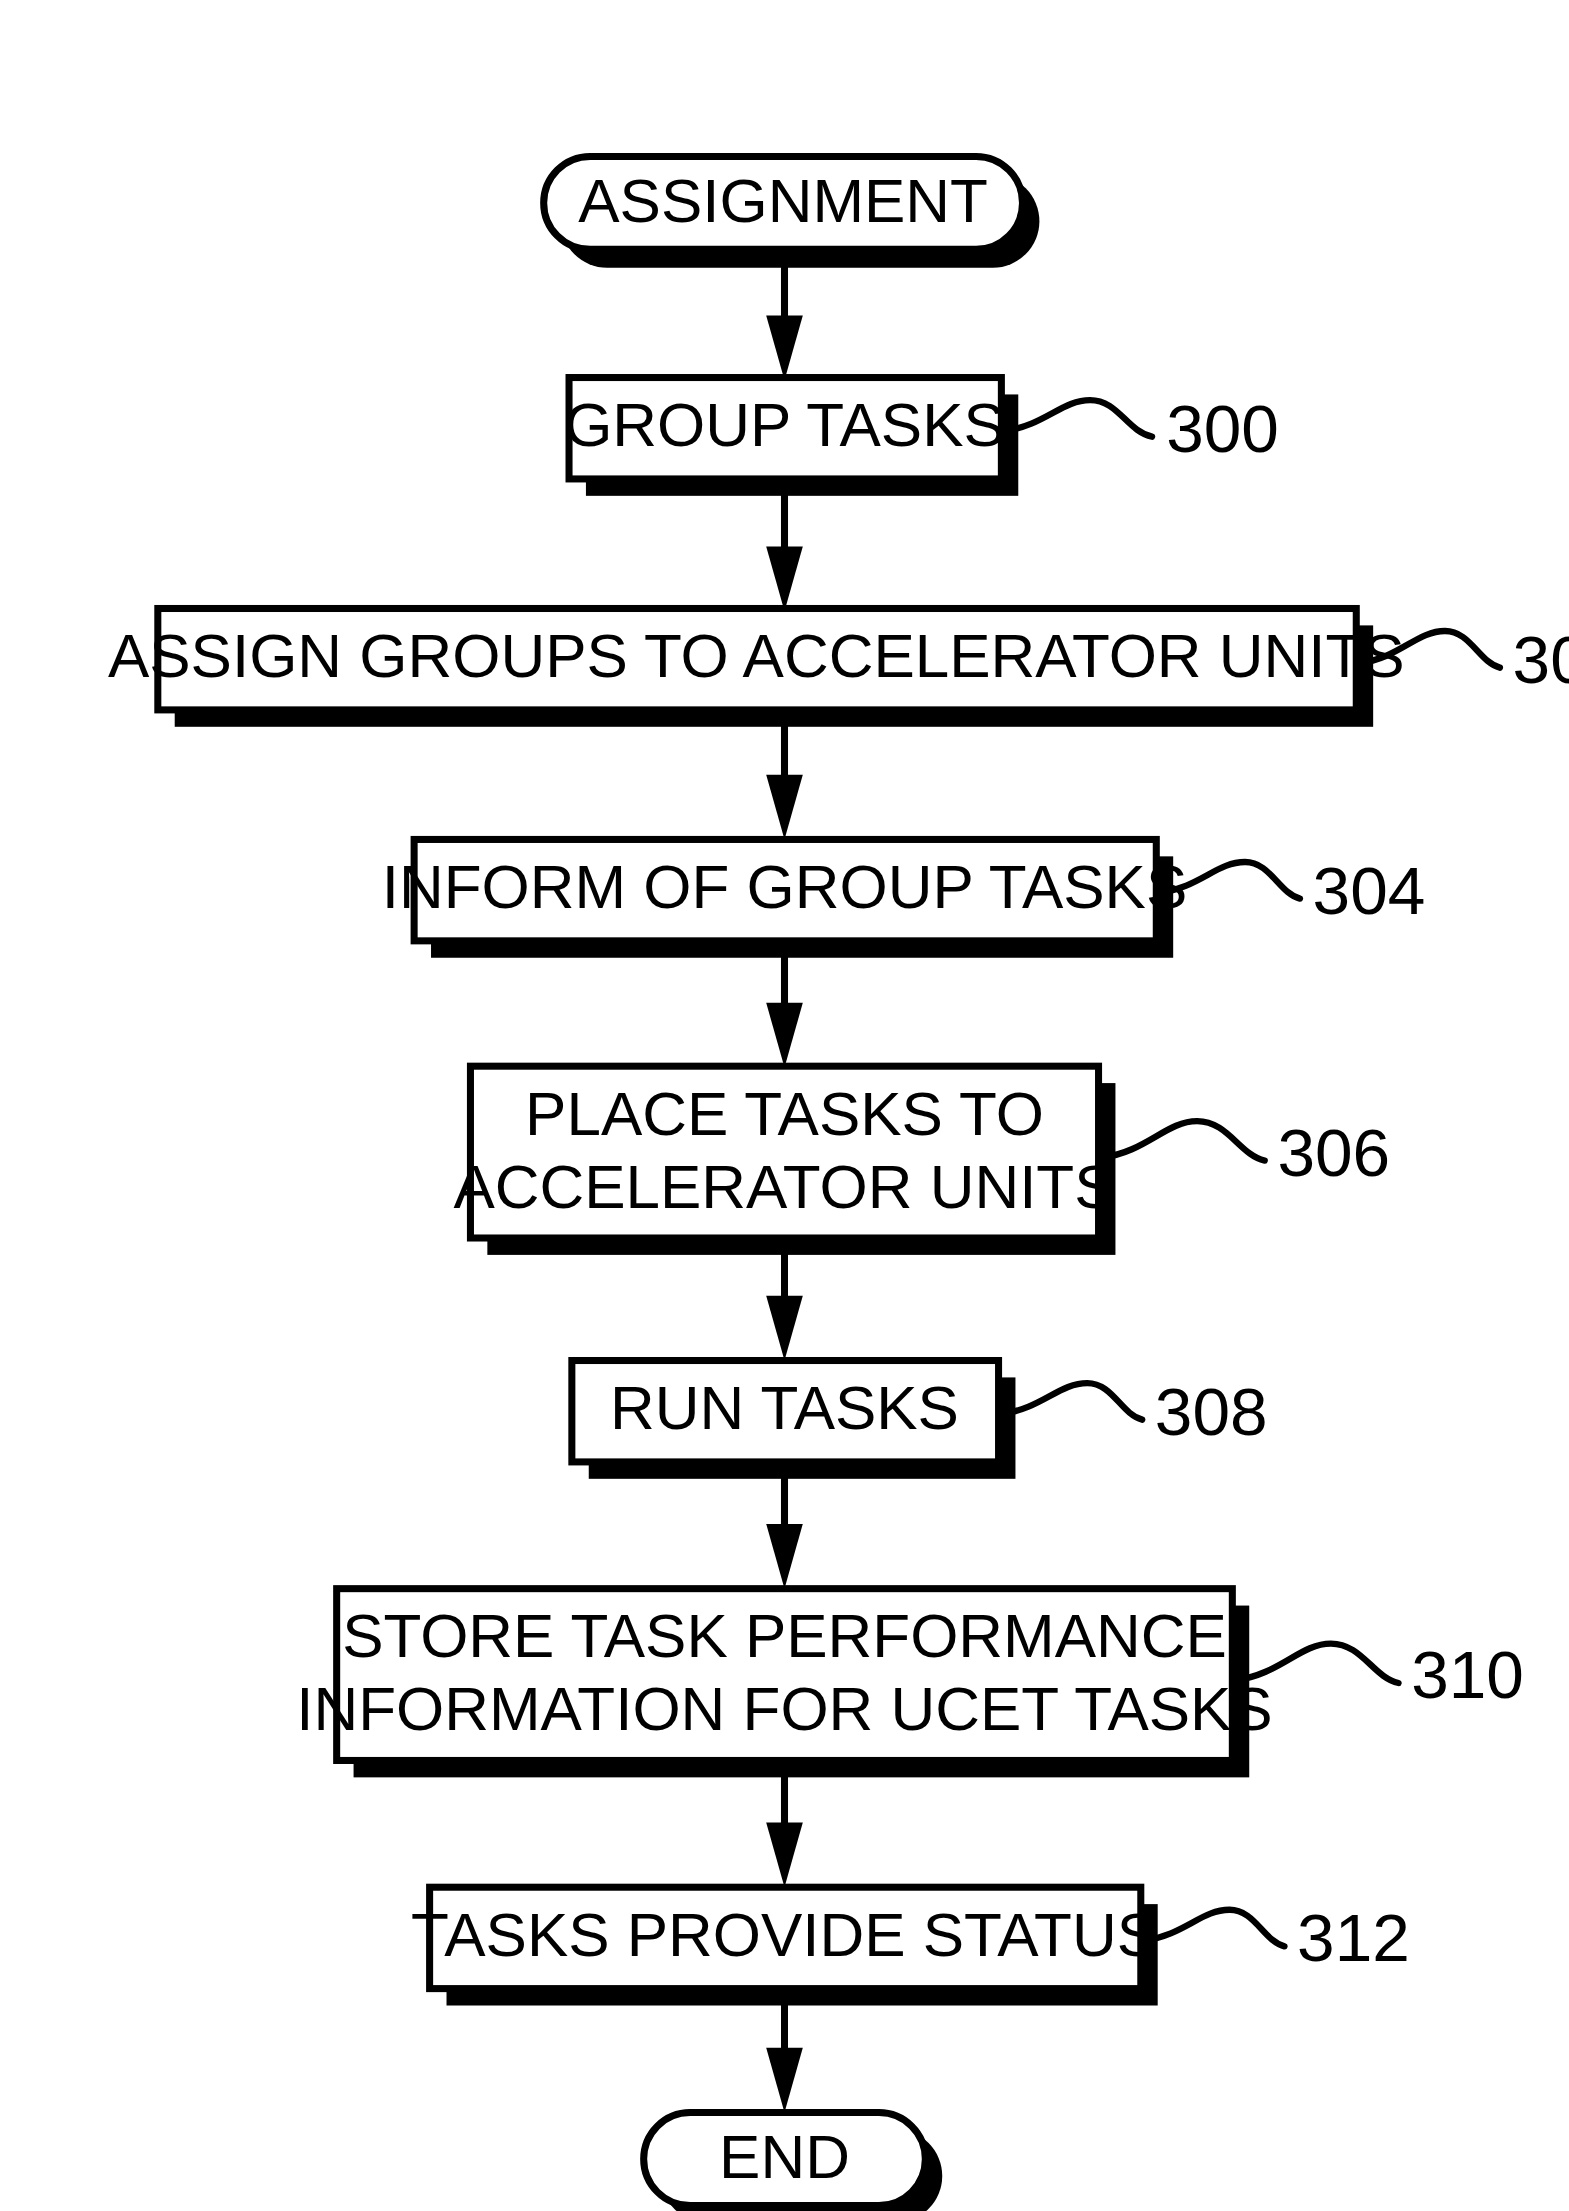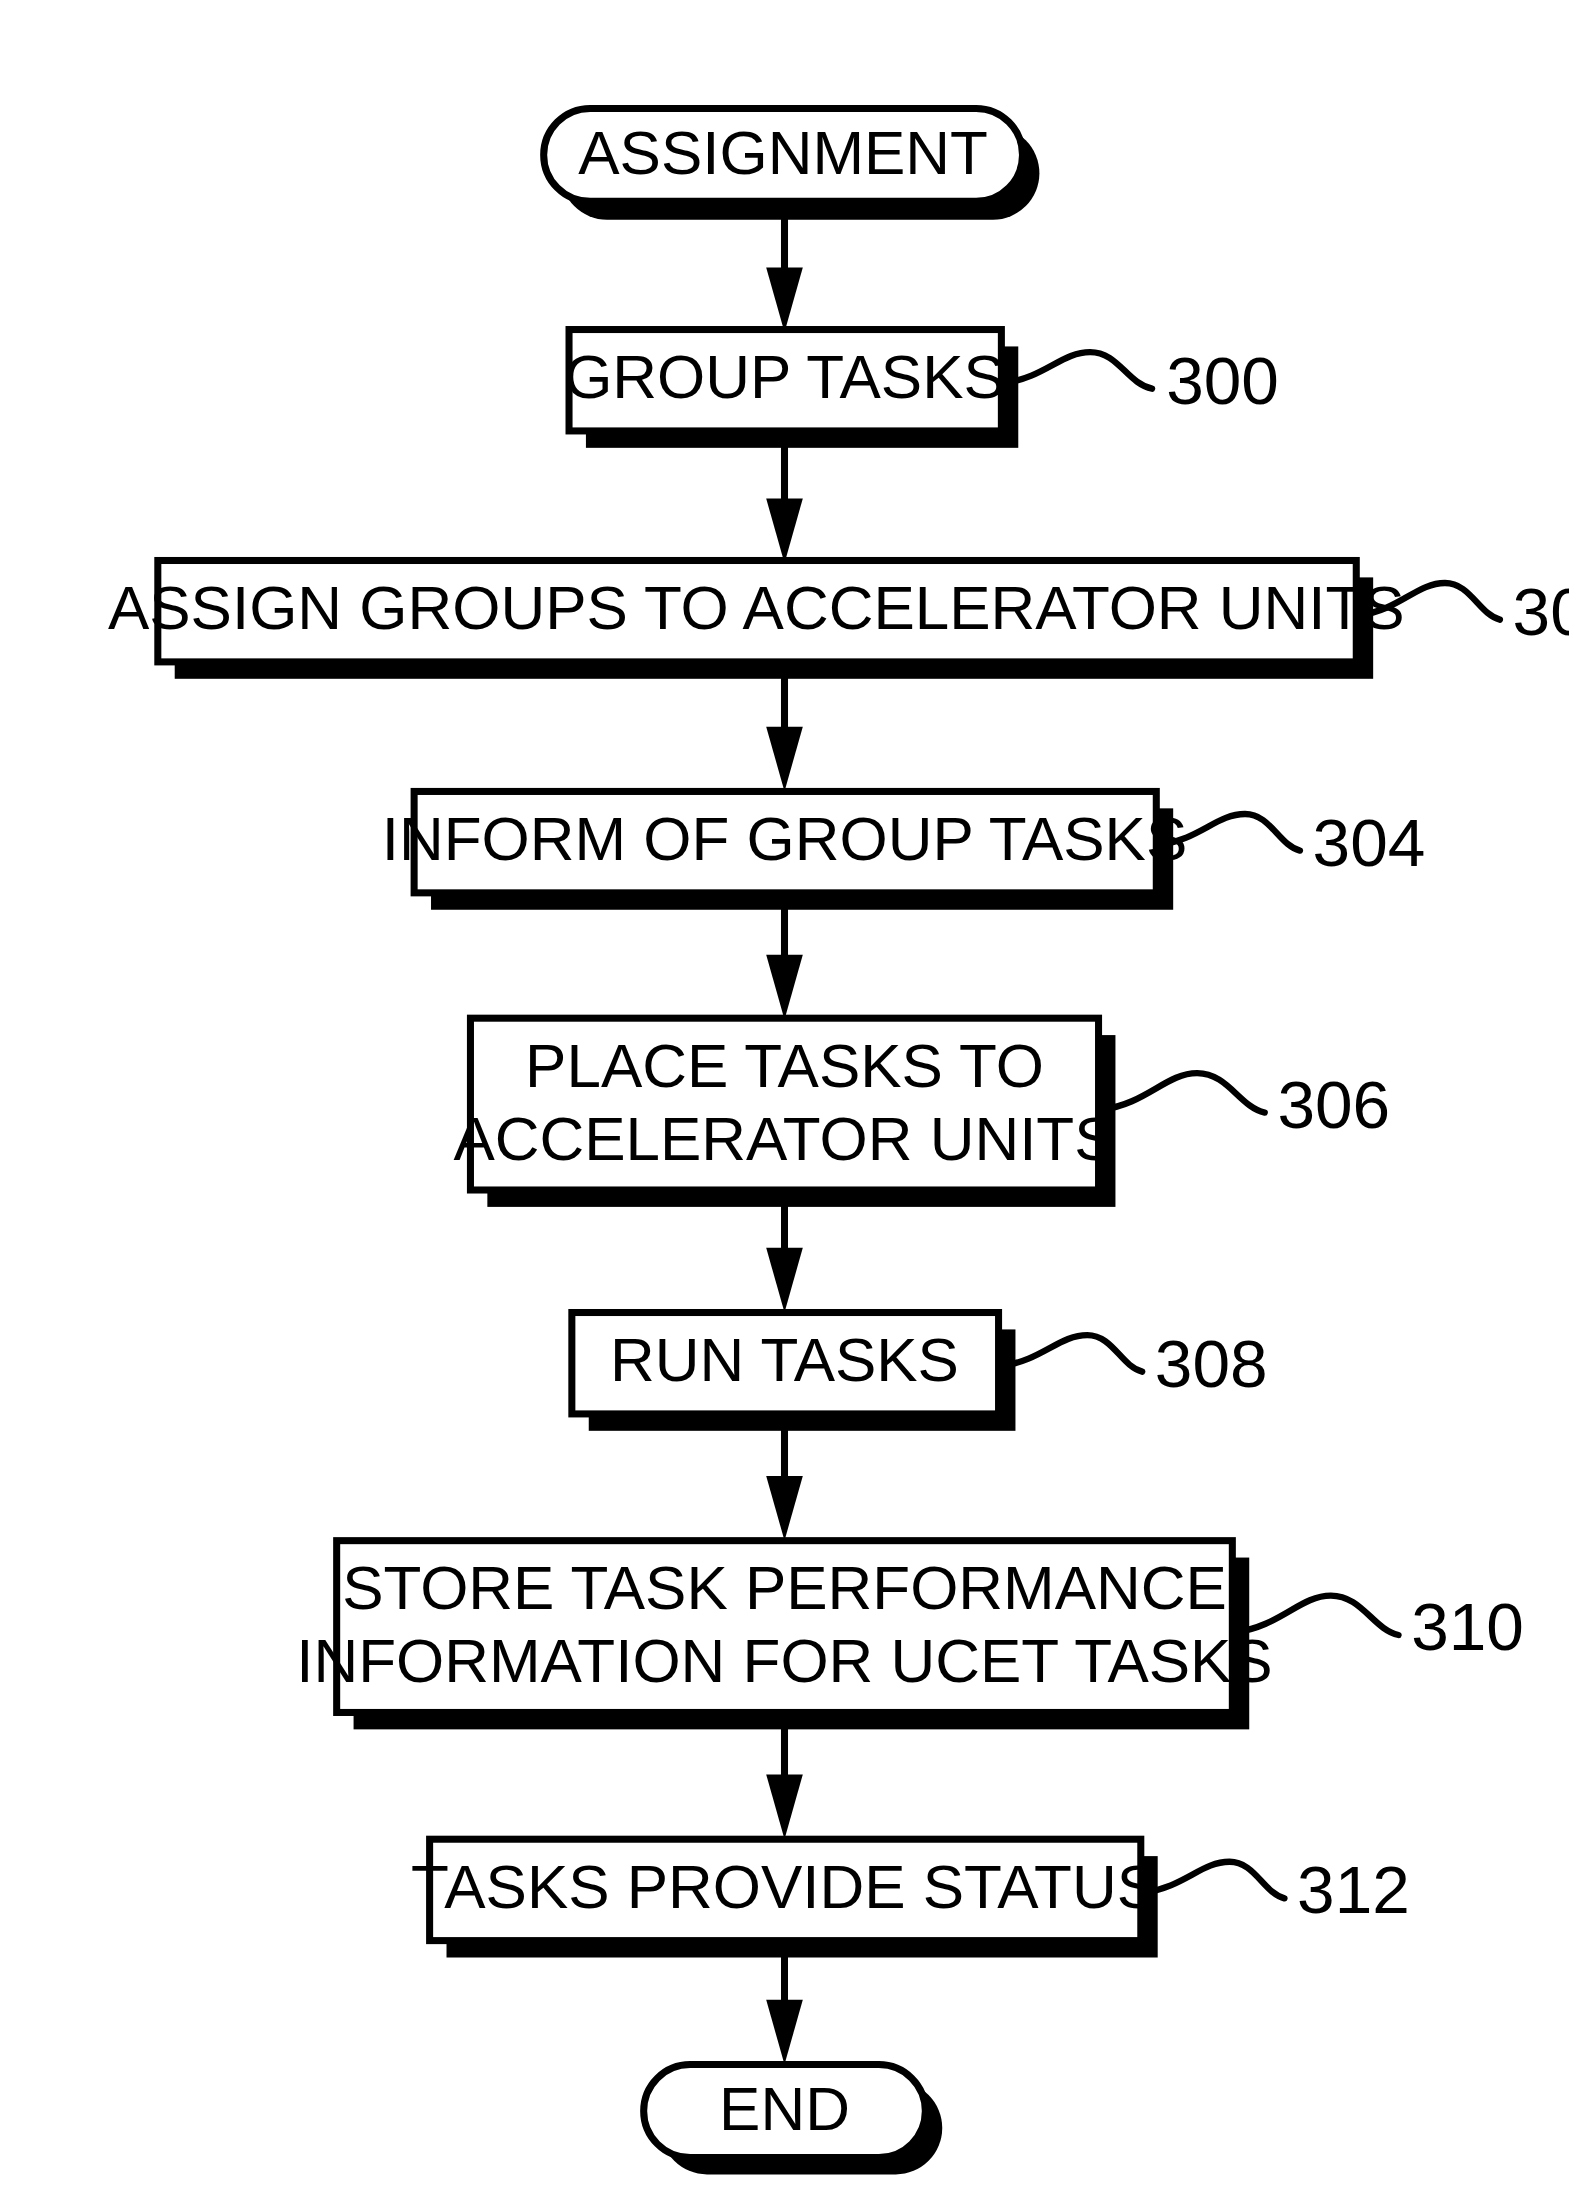--- a/index.html
+++ b/index.html
@@ -11,20 +11,21 @@
     width: 1569px;
     height: 2211px;
     font-family: "Liberation Sans", sans-serif;
     overflow: hidden;
   }
   #flowchart-root {
     position: relative;
     width: 1569px;
     height: 1806px;
     background: #ffffff;
+    margin-top: 48px;
   }
   svg#flow-svg {
     display: block;
     width: 1569px;
     height: 2211px;
   }
   .node-shape {
     fill: #ffffff;
     stroke: #000000;
     stroke-width: 5;

